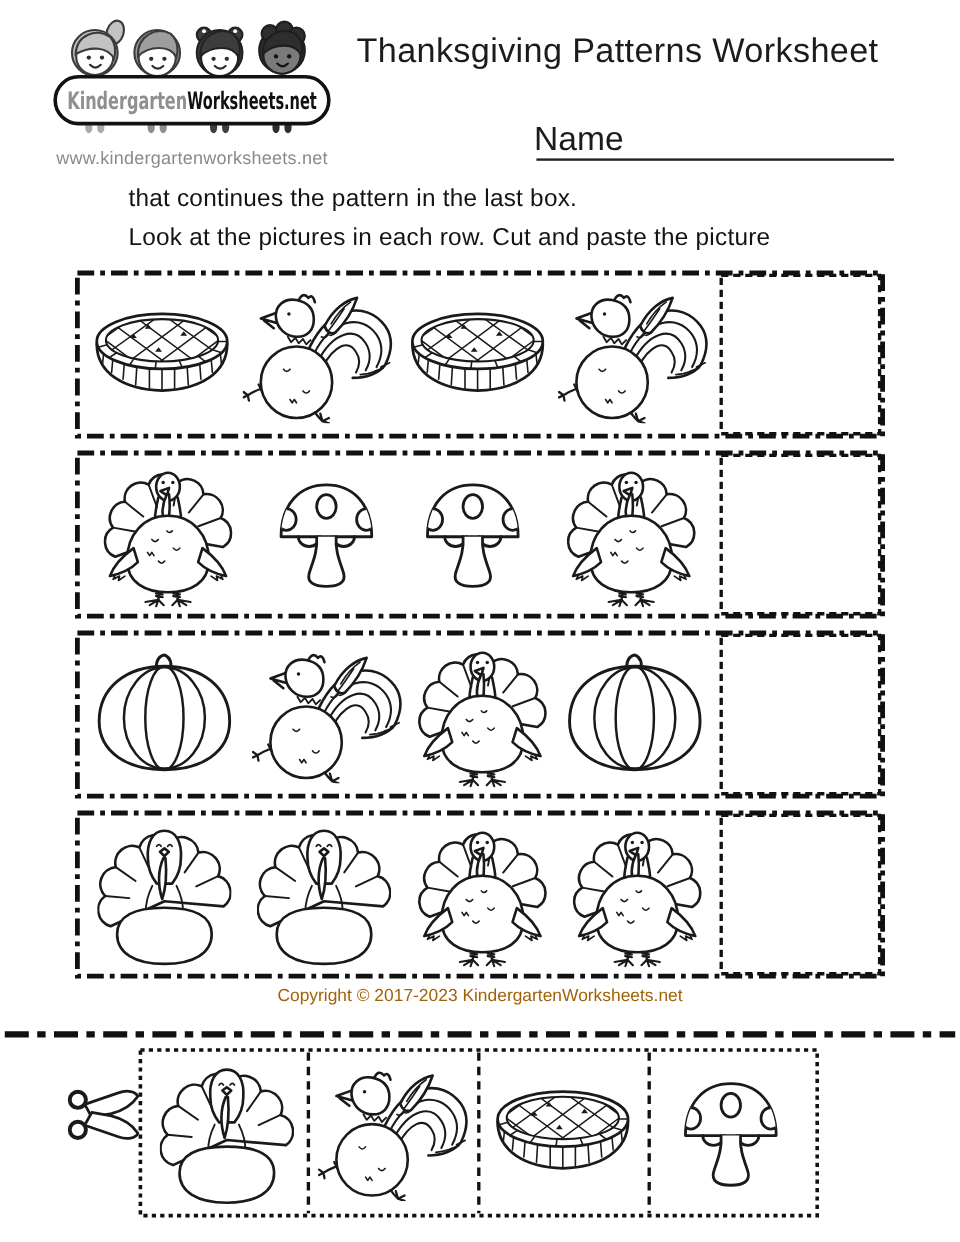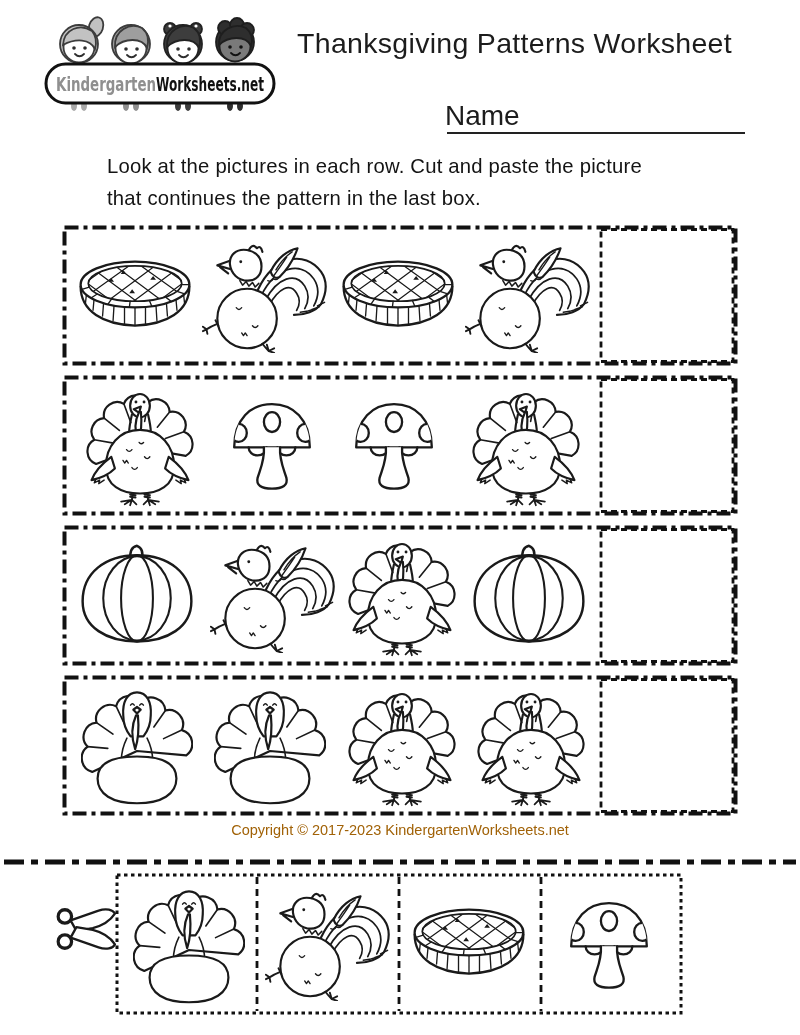--- a/index.html
+++ b/index.html
@@ -227,32 +227,33 @@
         <ellipse cx="134" cy="92" rx="3" ry="5" fill="#3d3d3d"></ellipse>
           <ellipse cx="144" cy="92" rx="3" ry="5" fill="#3d3d3d"></ellipse>
         <ellipse cx="186" cy="92" rx="3" ry="5" fill="#2e2e2e"></ellipse>
           <ellipse cx="196" cy="92" rx="3" ry="5" fill="#2e2e2e"></ellipse>
       </g>
 
       <rect x="2" y="50" width="228" height="39" rx="19.5" fill="#ffffff" stroke="#111" stroke-width="3"></rect>
       <text x="12" y="77" font-family="DejaVu Sans, sans-serif" font-weight="bold" font-size="20" fill="#8f8f8f" textLength="100" lengthAdjust="spacingAndGlyphs">Kindergarten</text>
       <text x="112" y="77" font-family="DejaVu Sans, sans-serif" font-weight="bold" font-size="20" fill="#111111" textLength="108" lengthAdjust="spacingAndGlyphs">Worksheets.net</text>
     </svg>
+    <div class="logo-url">www.kindergartenworksheets.net</div>
   </div>
 
   <div class="title">Thanksgiving Patterns Worksheet</div>
 
   <div class="name-row">
     <span class="name-label">Name</span>
     <span class="name-line"></span>
   </div>
 
   <div class="instructions">
+    <p>that continues the pattern in the last box.</p>
     <p>Look at the pictures in each row. Cut and paste the picture</p>
-    <p>that continues the pattern in the last box.</p>
   </div>
 
   <div class="row r0">
     <svg class="frame" viewBox="0 0 676 141">
       <rect x="2.5" y="2.5" width="671" height="136" fill="none" stroke="#111" stroke-width="4" stroke-dasharray="14 5 4 5"></rect>
       <rect x="539" y="4.5" width="132" height="132" fill="none" stroke="#111" stroke-width="2.8" stroke-dasharray="6 4"></rect>
     </svg>
     <div class="row-art">
         <div class="cell k-pie">
           <svg class="art" aria-hidden="true">

